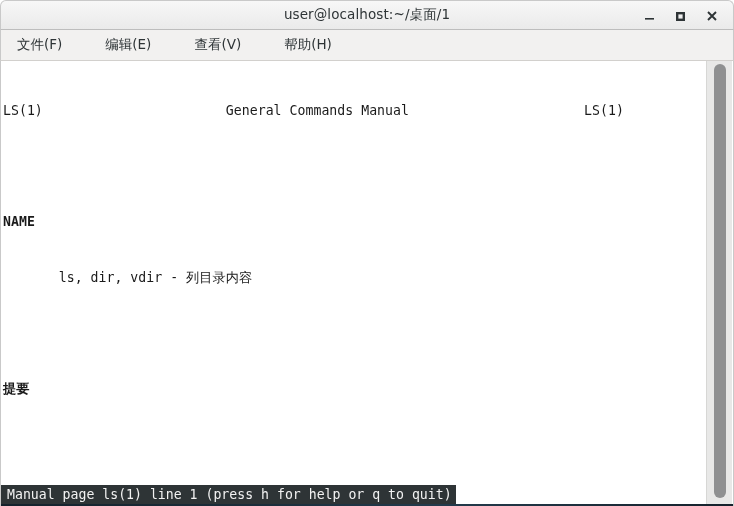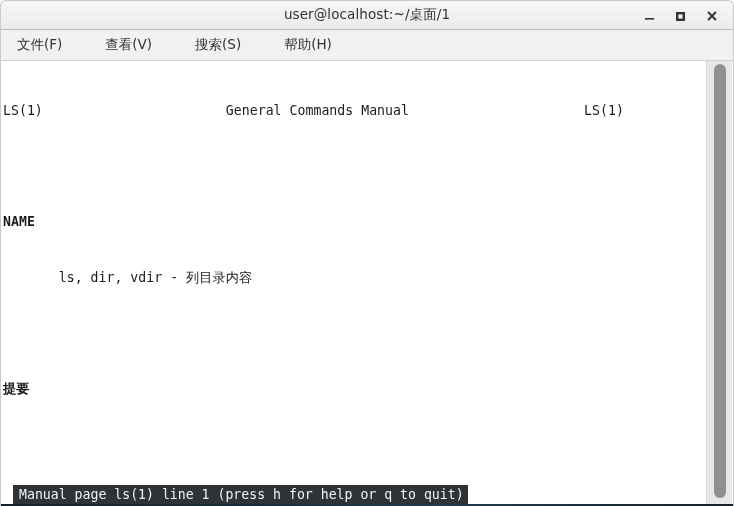--- a/index.html
+++ b/index.html
@@ -139,21 +139,21 @@
     top: 3px;
     width: 12px;
     height: 434px;
     background: #8f9091;
     border-radius: 6px;
   }
 
   
   #statusbar-row {
     position: absolute;
-    left: 12px;
+    left: 0;
     bottom: 0;
     width: 706px;
     height: 20px;
   }
   #statusbar {
     display: inline-block;
     background: #2e3436;
     color: #f2f2f2;
     font-family: "DejaVu Sans Mono", monospace;
     font-size: 13.2px;
@@ -192,22 +192,22 @@
       <div class="wbtn">
         <svg width="14" height="14" viewBox="0 0 14 14">
           <path d="M3 3 L11 11 M11 3 L3 11" stroke="#2e3436" stroke-width="1.9" fill="none"></path>
         </svg>
       </div>
     </div>
   </div>
 
   <div id="menubar">
     <div class="menu-item">文件(F)</div>
+    <div class="menu-item">编辑(E)</div>
     <div class="menu-item">查看(V)</div>
-    <div class="menu-item">搜索(S)</div>
     <div class="menu-item">帮助(H)</div>
   </div>
 
   <div id="term-wrap">
 
     <div id="term">
       <div class="line">LS(1)                       General Commands Manual                      LS(1)</div>
       <div class="line"></div>
       <div class="line b">NAME</div>
       <div class="line">       ls, dir, vdir - 列目录内容</div>

